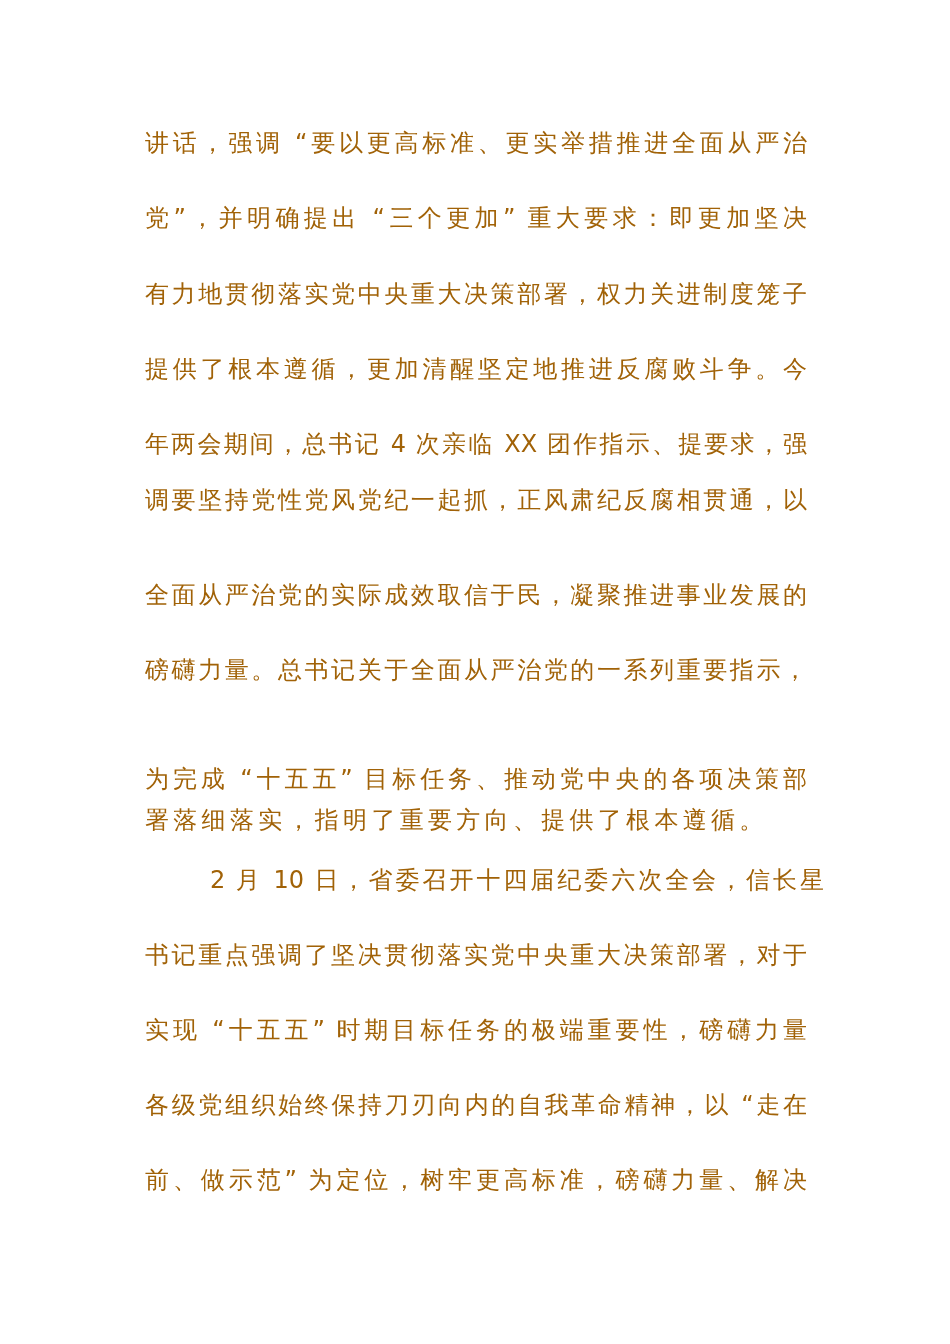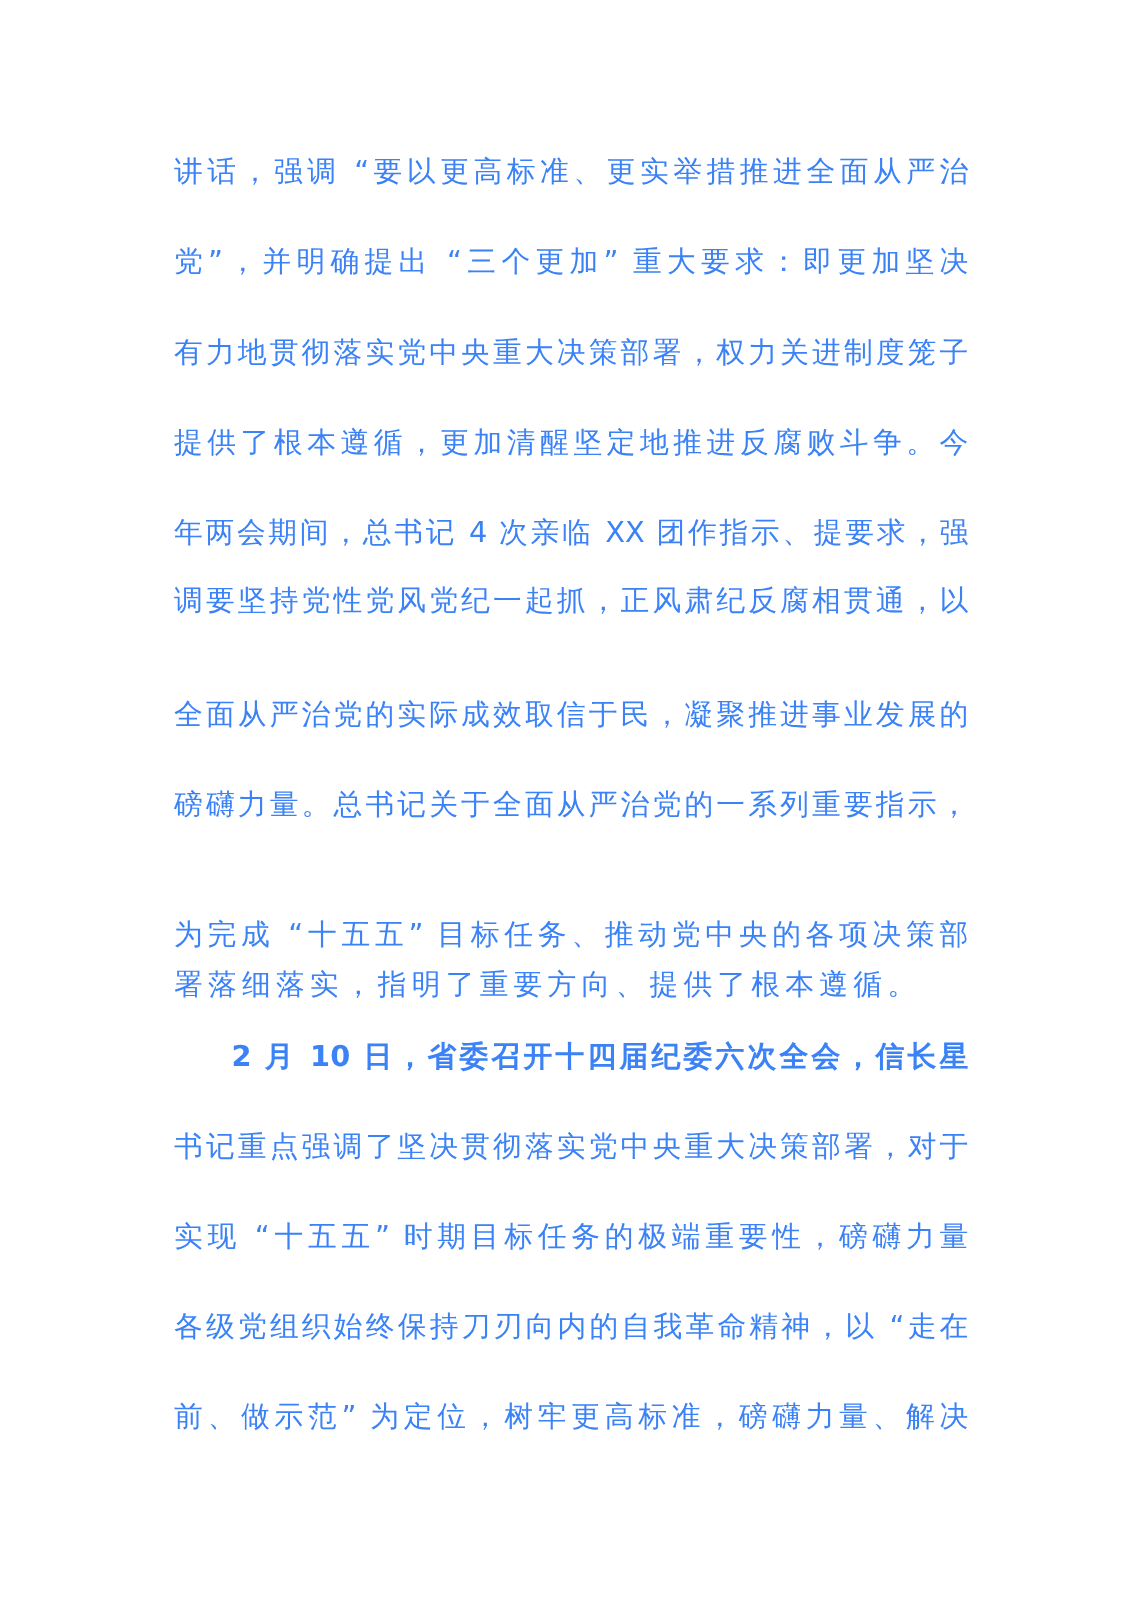--- a/index.html
+++ b/index.html
@@ -6,28 +6,28 @@
   body { width: 950px; height: 1344px; position: relative; overflow: hidden; }
   .page { position: absolute; left: 0; top: 0; width: 950px; height: 1344px; background: #fff; }
   .line {
     position: absolute;
     left: 145px;
     width: 662px;
     height: 40px;
     line-height: 40px;
     font-family: "DejaVu Sans", "Liberation Sans", sans-serif;
     font-size: 24px;
-    color: #3b82f6;
+    color: #a16207;
     white-space: nowrap;
     text-align: justify;
     text-align-last: justify;
     letter-spacing: 0px;
   }
   .line.last { text-align-last: left; letter-spacing: 4.3px; }
-  .line.indent { left: 193px; width: 614px; font-weight: bold; }
+  .line.indent { left: 210px; width: 614px; }
 </style>
 </head>
 <body>
 
 <div class="page">
   <div>
     <div class="line" style="top:123px">讲话，强调 “要以更高标准、更实举措推进全面从严治</div>
     <div class="line" style="top:198px">党”，并明确提出 “三个更加” 重大要求：即更加坚决</div>
     <div class="line" style="top:274px">有力地贯彻落实党中央重大决策部署，权力关进制度笼子</div>
     <div class="line" style="top:349px">提供了根本遵循，更加清醒坚定地推进反腐败斗争。今</div>

